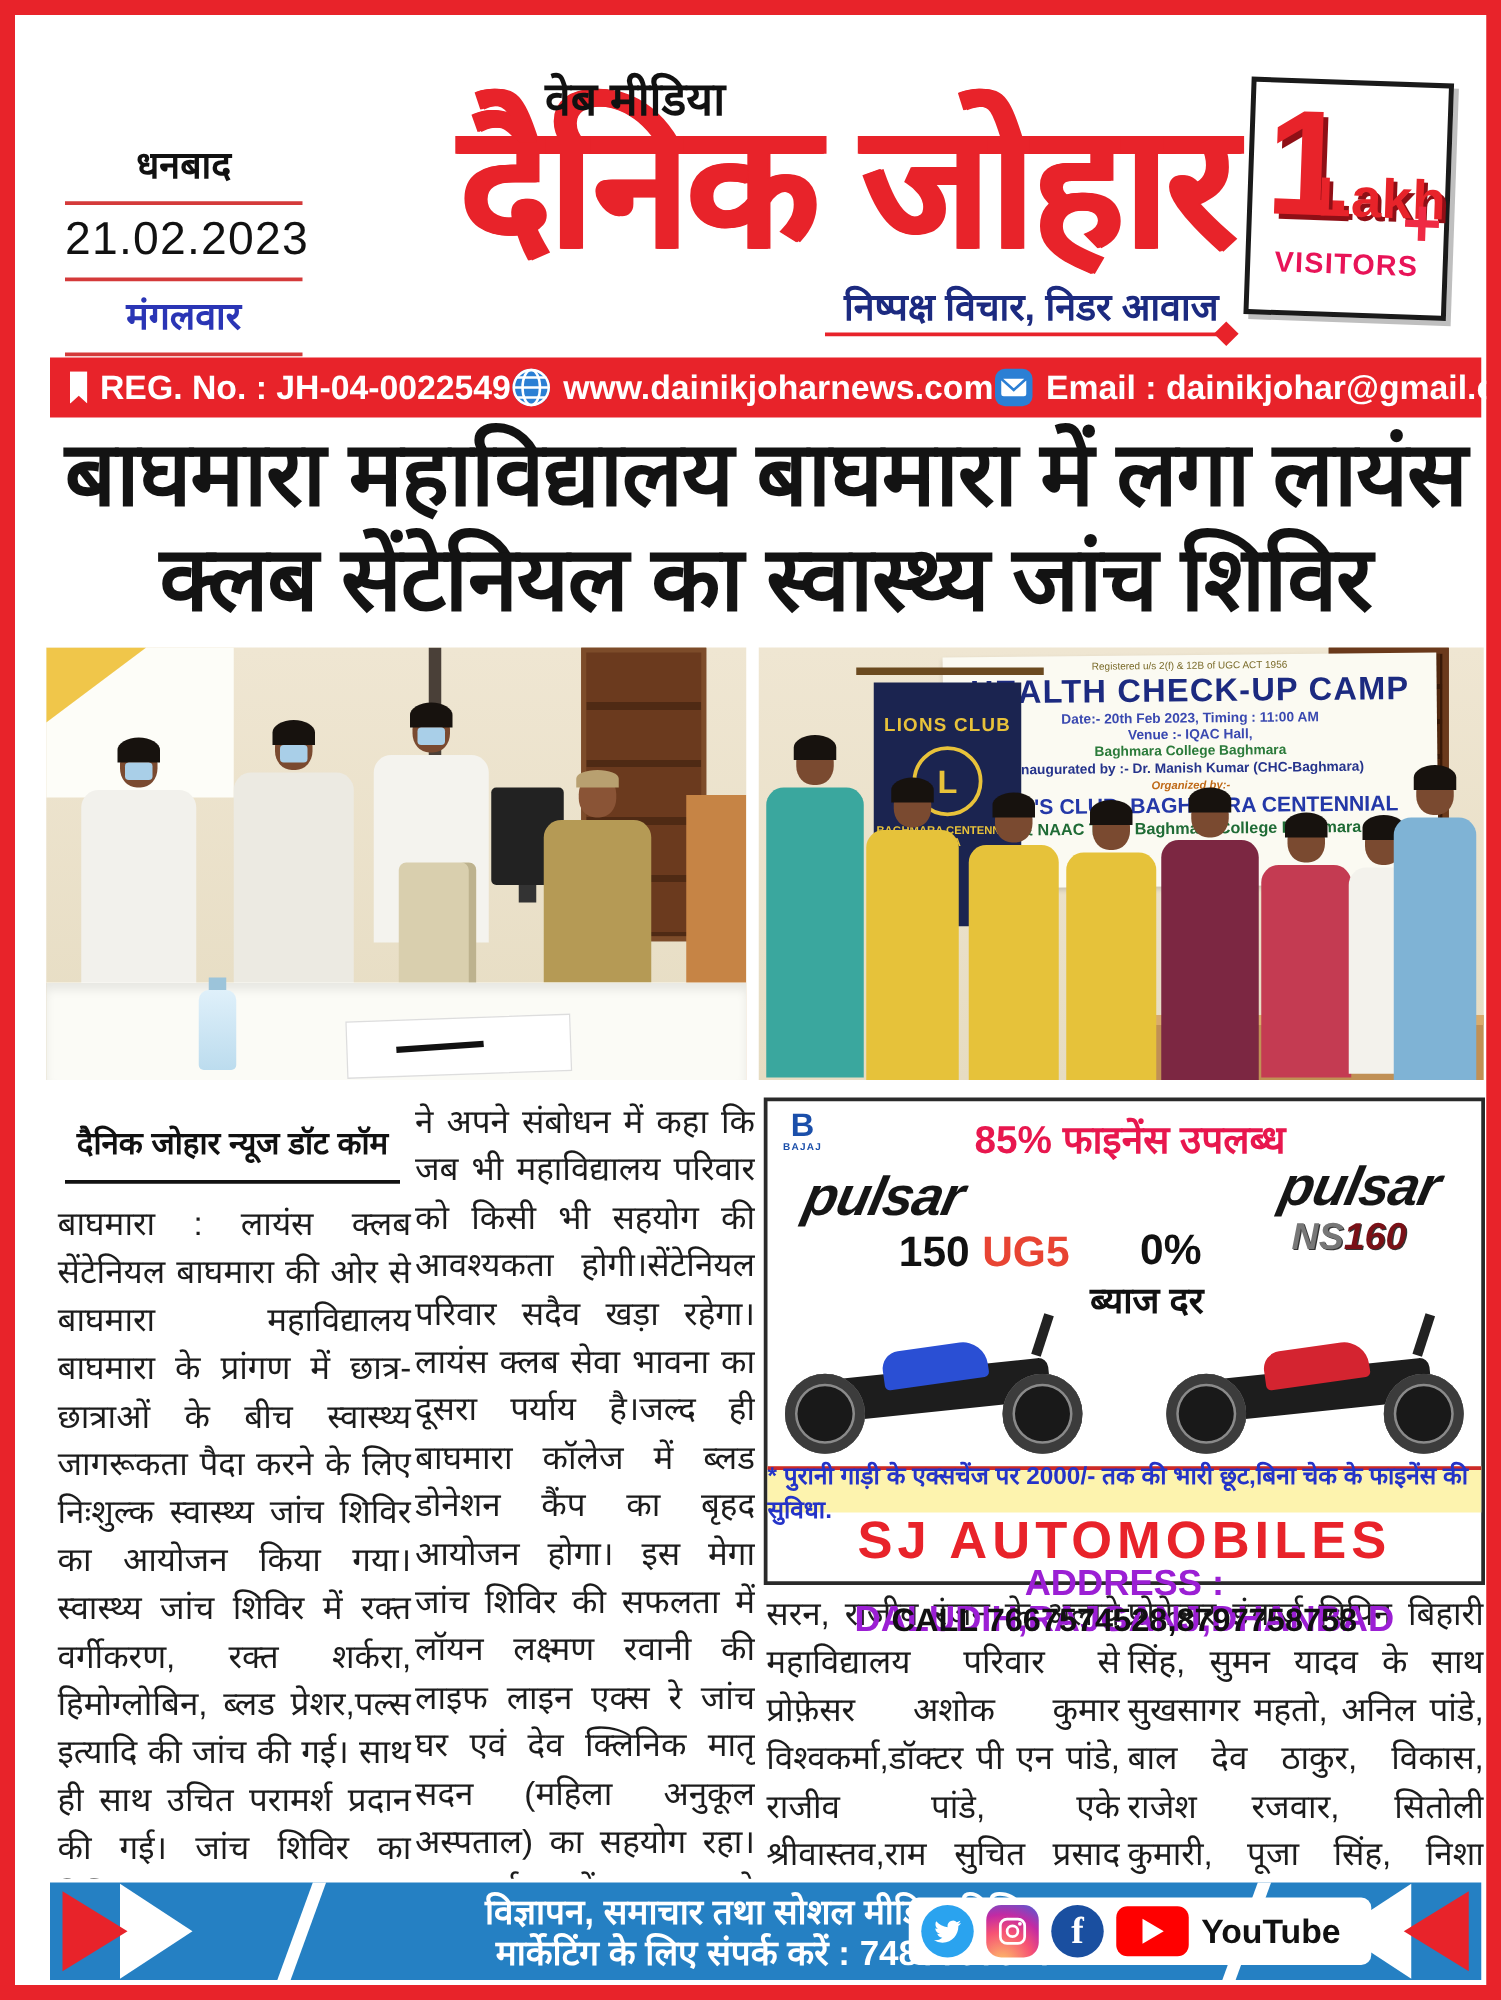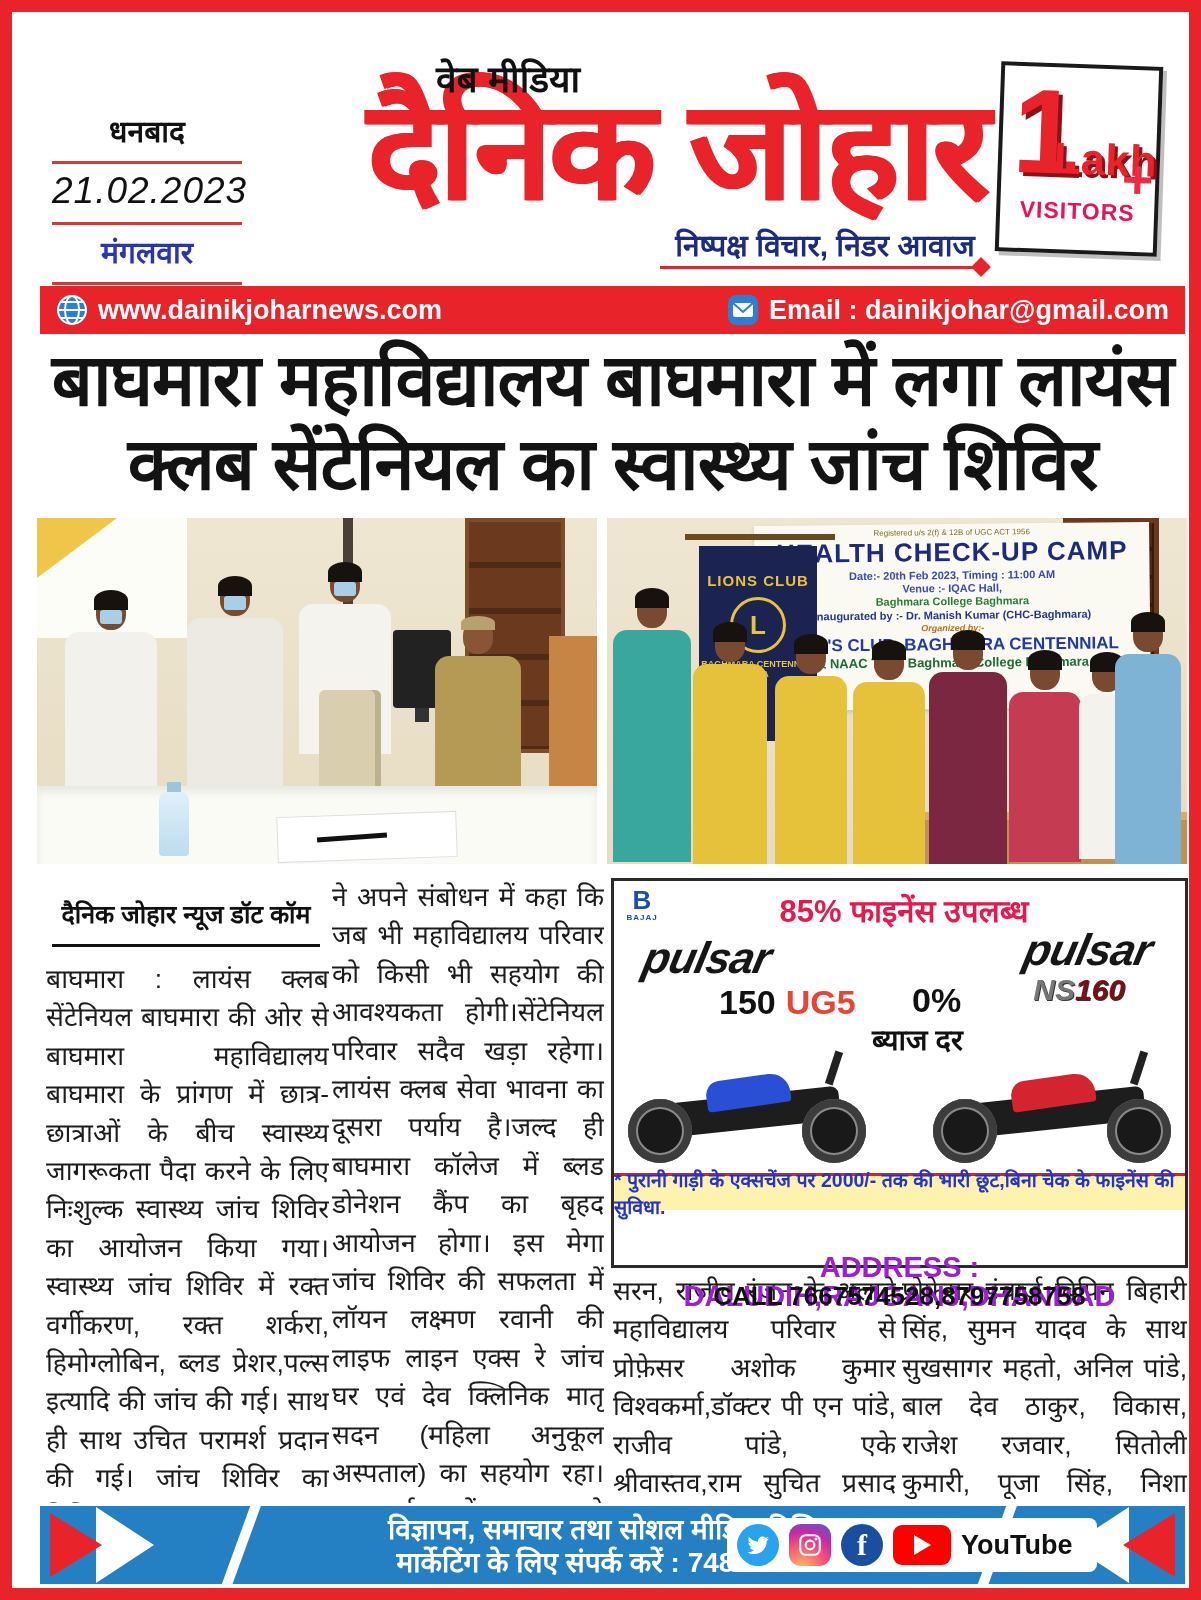--- a/index.html
+++ b/index.html
@@ -6,21 +6,21 @@
   html,body { background:#888; }
   body { font-family:"Liberation Sans","DejaVu Sans",sans-serif; }
   .page {
     position:relative; width:1201px; height:1600px; margin:0 auto;
     background:#fff; border:12px solid #e8232a; overflow:hidden;
   }
   
   .datebox { position:absolute; left:40px; top:92px; width:190px; text-align:center; }
   .datebox .row { border-bottom:3px solid #d43a3a; padding:6px 0 10px; }
   .loc { font-size:30px; font-weight:bold; color:#111; }
-  .date { font-size:37px; color:#111; letter-spacing:1px;font-style:italic; }
+  .date { font-size:37px; color:#111; letter-spacing:1px; }
   .day { font-size:30px; font-weight:bold; color:#2a35b5; }
   .webmedia { position:absolute; left:424px; top:40px; font-size:37px; font-weight:bold; color:#111; z-index:3; }
   .masthead { position:absolute; left:225px; top:52px; width:750px; text-align:right;
     font-size:138px; line-height:1.25; font-weight:900; color:#e8232a; z-index:2;
     letter-spacing:-2px; text-shadow:2px 0 #e8232a, -1px 0 #e8232a; white-space:nowrap; }
   .tagline { position:absolute; left:648px; top:212px; width:330px; text-align:center;
     font-size:30px; font-weight:bold; color:#1c2a80; z-index:3; }
   .tagline-rule { position:absolute; left:648px; top:254px; width:320px; height:3px; background:#e8232a; }
   .tagline-rule .diamond { position:absolute; right:-8px; top:-6px; width:14px; height:14px; background:#e8232a; transform:rotate(45deg); }
   .badge { position:absolute; left:986px; top:52px; width:162px; height:190px; background:#fff;
@@ -170,20 +170,24 @@
 
   <div class="badge">
     <div class="one">1</div>
     <div class="lakh">Lakh</div>
     <div class="plus">+</div>
     <div class="visitors">VISITORS</div>
   </div>
 
   <div class="regbar">
     <div class="item">
+      <span class="flagicon"></span>
+      <span>REG. No.  : JH-04-0022549</span>
+    </div>
+    <div class="item">
       <svg class="cicon" viewBox="0 0 32 32">
         <circle cx="16" cy="16" r="15" fill="#2b7fd4"></circle>
         <g stroke="#fff" stroke-width="2" fill="none">
           <circle cx="16" cy="16" r="14"></circle>
           <ellipse cx="16" cy="16" rx="7" ry="14"></ellipse>
           <line x1="2" y1="16" x2="30" y2="16"></line>
           <line x1="4" y1="8" x2="28" y2="8"></line>
           <line x1="4" y1="24" x2="28" y2="24"></line>
         </g>
       </svg>
@@ -344,20 +348,21 @@
         <div class="w front"></div>
     </div>
     <div class="bike bike-r" style="right:8px;top:162px;">
       <div class="frame"></div>
         <div class="tank"></div>
         <div class="bars"></div>
       <div class="w rear"></div>
         <div class="w front"></div>
     </div>
     <div class="ad-offer">* पुरानी गाड़ी के एक्सचेंज पर 2000/- तक की भारी छूट,बिना चेक के फाइनेंस की सुविधा.</div>
+    <div class="ad-name">SJ AUTOMOBILES</div>
     <div class="ad-addr">ADDRESS : DALUDIH,RAJGANJ,DHANBAD</div>
     <div class="ad-call">CALL 7667574528,8797758758</div>
   </div>
 
   <div class="bottombar">
     <div class="tri tri-wl"></div>
     <div class="tri tri-rl"></div>
     <div class="slash slash-l"></div>
     <div class="foot-text">
       <div>विज्ञापन, समाचार तथा सोशल मीडिया डिजिटल</div>

